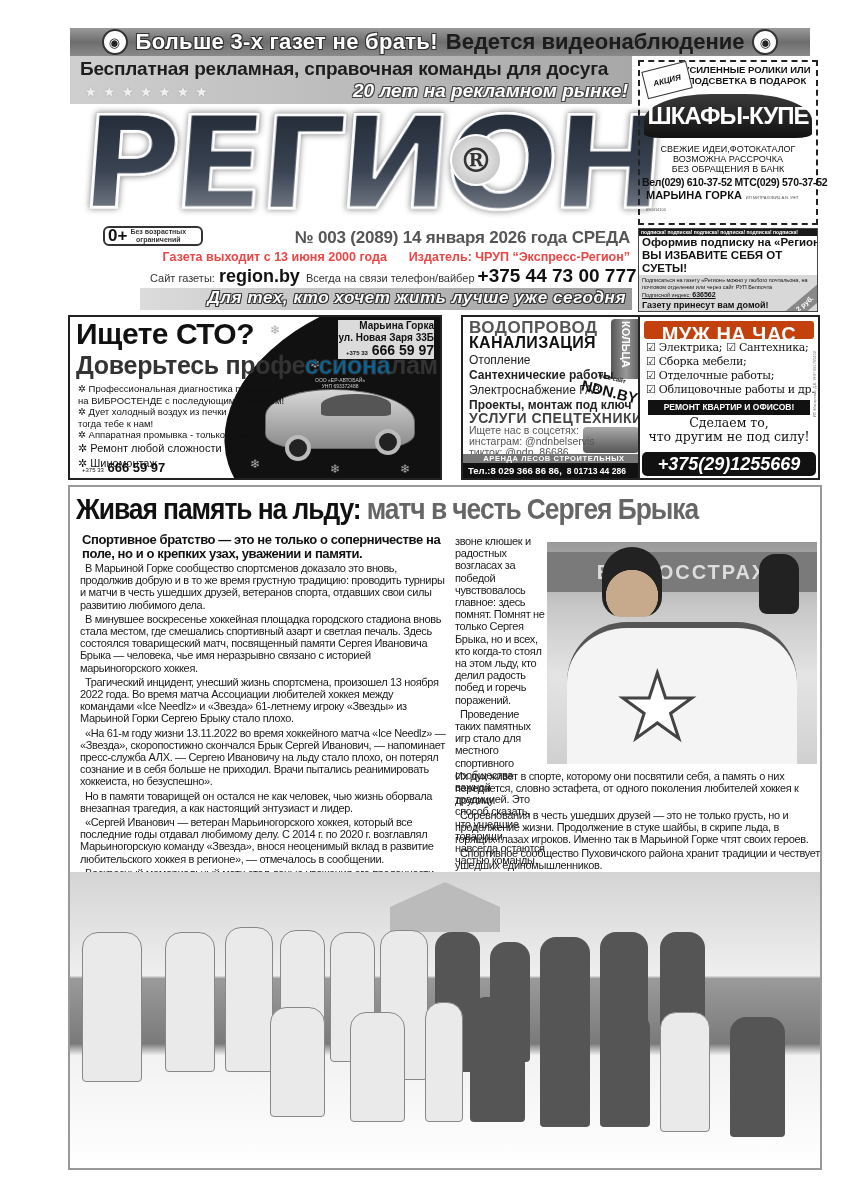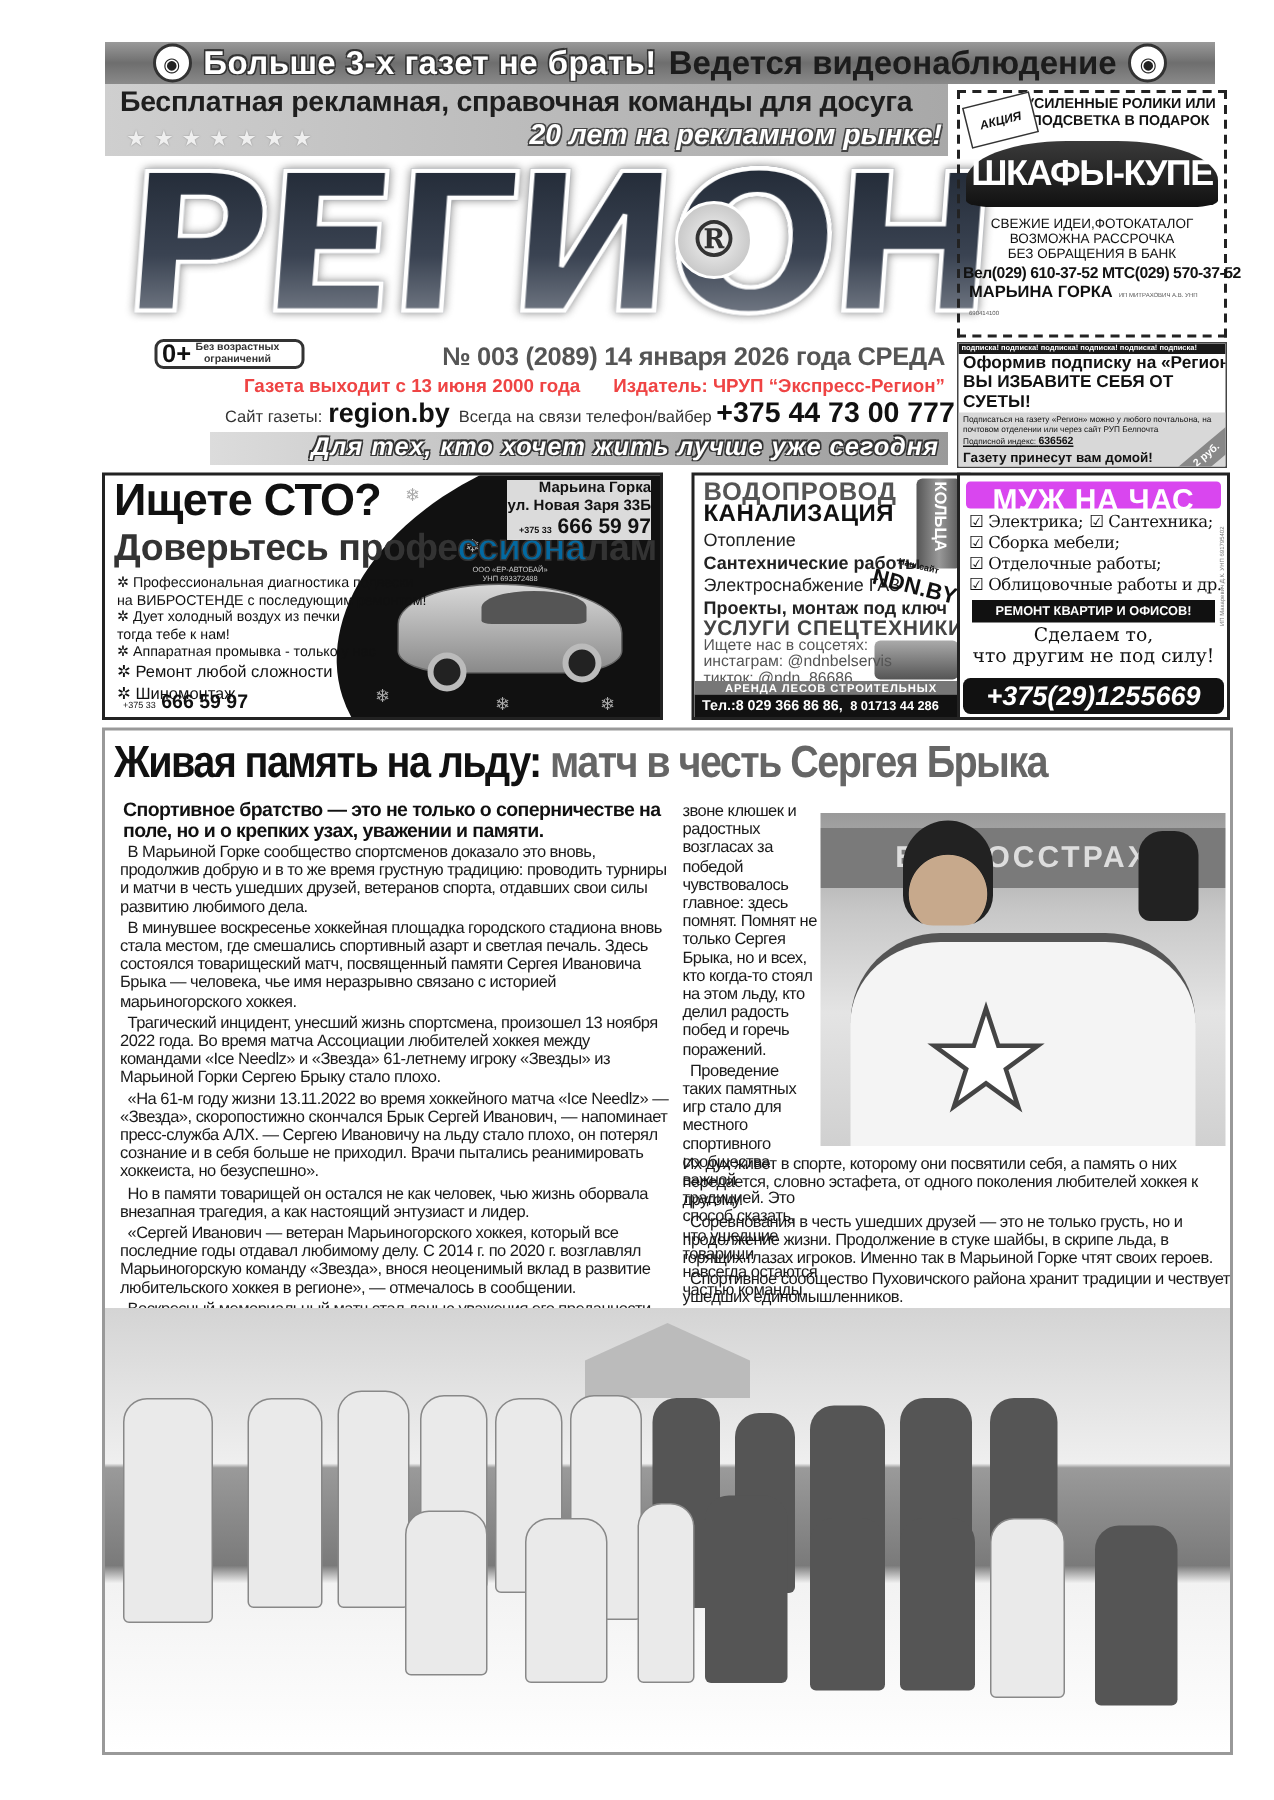--- a/index.html
+++ b/index.html
@@ -94,21 +94,21 @@
   #ad-water .site { position: absolute; right: 6px; top: 66px; font: bold 15px "Liberation Sans", sans-serif; transform: rotate(14deg); }
   #ad-water .site small { position: absolute; left: 14px; top: -8px; font-size: 6px; }
   #ad-water .svc { position: absolute; left: 6px; top: 93px; font: bold 14px "Liberation Sans", sans-serif; color: #444; letter-spacing: 0.5px; }
   #ad-water .social { position: absolute; left: 6px; top: 108px; font: 10.5px/11px "Liberation Sans", sans-serif; color: #555; }
   #ad-water .truck { position: absolute; right: 6px; top: 110px; width: 56px; height: 26px; background: linear-gradient(#aaa, #555); border-radius: 4px; }
   #ad-water .rent { position: absolute; left: 0; right: 0; top: 137px; height: 9px; background: #777; color: #fff; font: bold 7.5px/9px "Liberation Sans", sans-serif; text-align: center; letter-spacing: 0.6px; }
   #ad-water .tel { position: absolute; left: 0; right: 0; bottom: 0; height: 15px; background: #111; color: #fff; font: bold 9.5px/15px "Liberation Sans", sans-serif; padding-left: 5px; white-space: nowrap; }
   #ad-water .tel span + span { margin-left: 5px; font-size: 8.5px; }
 
   #ad-husband { left: 638px; top: 315px; width: 182px; height: 165px; background: #fff; }
-  #ad-husband .head { margin: 4px 4px 0; height: 18px; background: #d946ef; color: #fff; font: bold 20px/26px "Liberation Sans", sans-serif; text-align: center; letter-spacing: 0.5px; border-radius: 3px; }
+  #ad-husband .head { margin: 4px 4px 0; height: 18px; background: #c2410c; color: #fff; font: bold 20px/26px "Liberation Sans", sans-serif; text-align: center; letter-spacing: 0.5px; border-radius: 3px; }
   #ad-husband .list { font: 11px/14px "DejaVu Serif", serif; padding: 2px 6px; color: #111; letter-spacing: -0.3px; }
   #ad-husband .list span { white-space: nowrap; }
   #ad-husband .list span + span { margin-left: 4px; }
   #ad-husband .repair { margin: 1px 8px; height: 15px; background: #111; color: #fff; font: bold 8.5px/15px "Liberation Sans", sans-serif; text-align: center; }
   #ad-husband .tag { font: 12.5px/14px "DejaVu Serif", serif; text-align: center; color: #111; margin-top: 0; }
   #ad-husband .phone { position: absolute; left: 2px; right: 2px; bottom: 2px; height: 24px; background: #111; color: #fff; font: italic bold 18px/24px "Liberation Sans", sans-serif; text-align: center; border-radius: 5px; }
   #ad-husband .lic { position: absolute; right: 1px; top: 34px; font: 4px "Liberation Sans", sans-serif; color: #777; writing-mode: vertical-rl; transform: rotate(180deg); }
 
   
   #article { left: 68px; top: 485px; width: 754px; height: 685px; border: 2px solid #999; }

